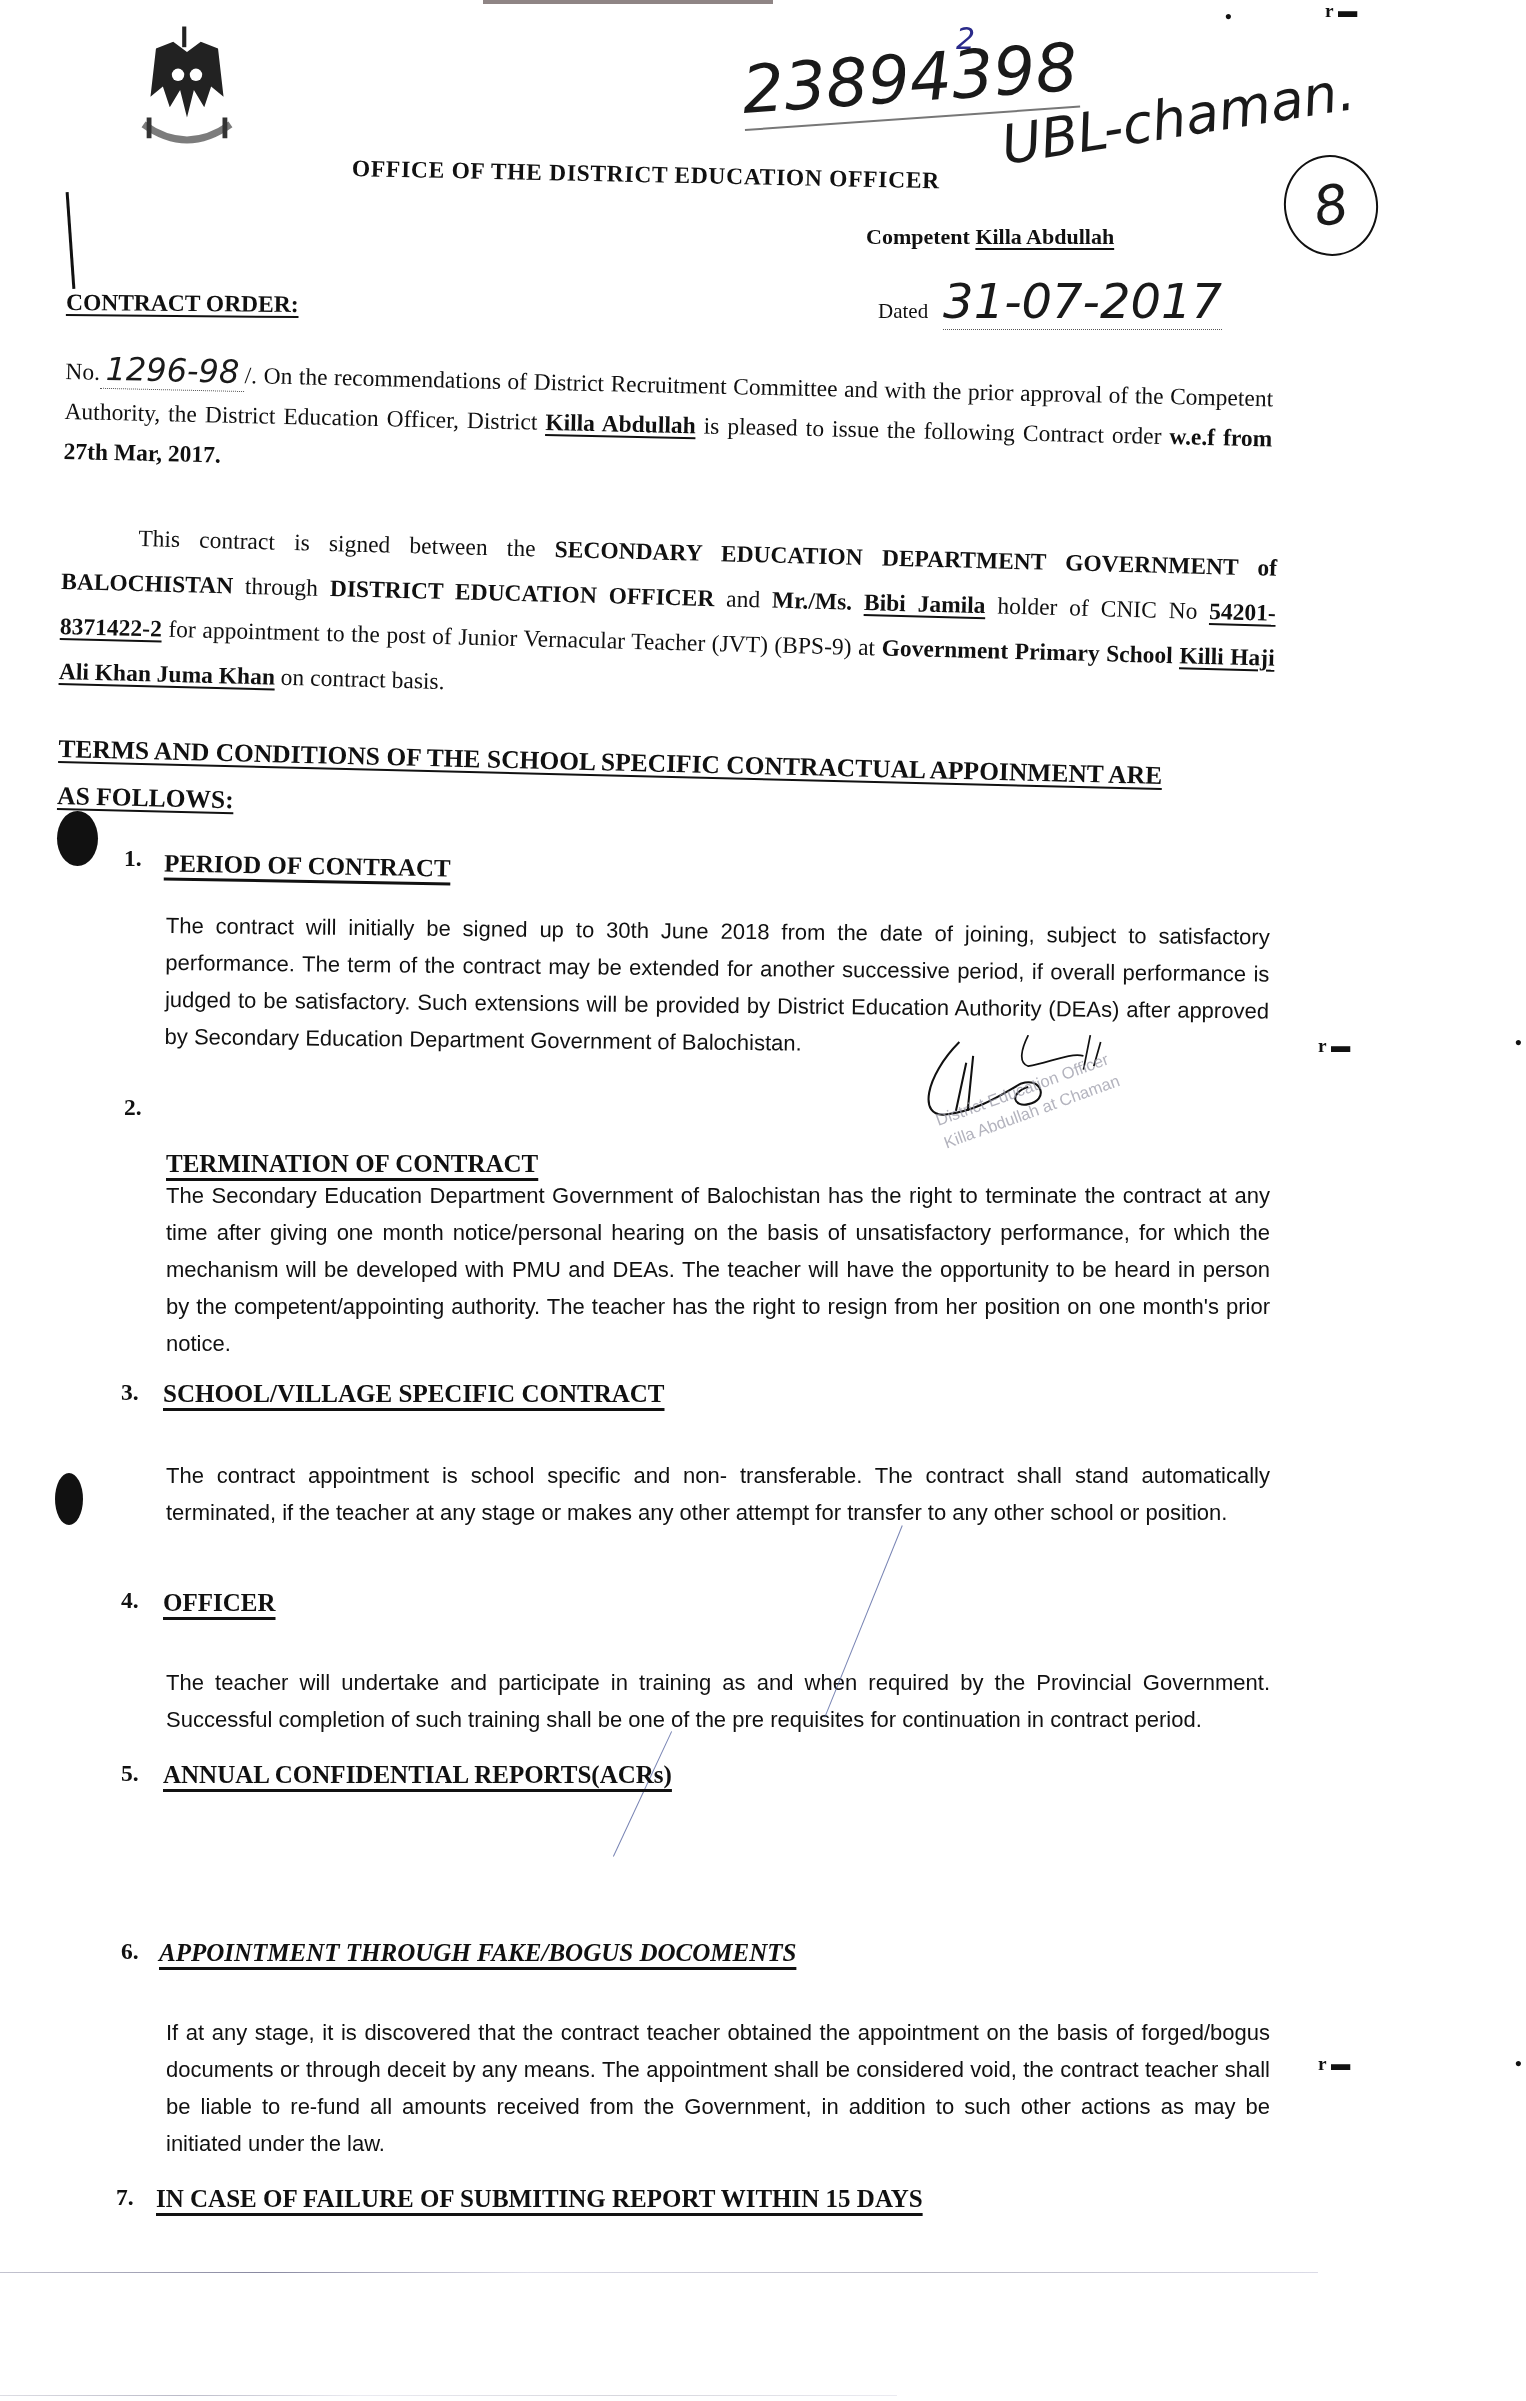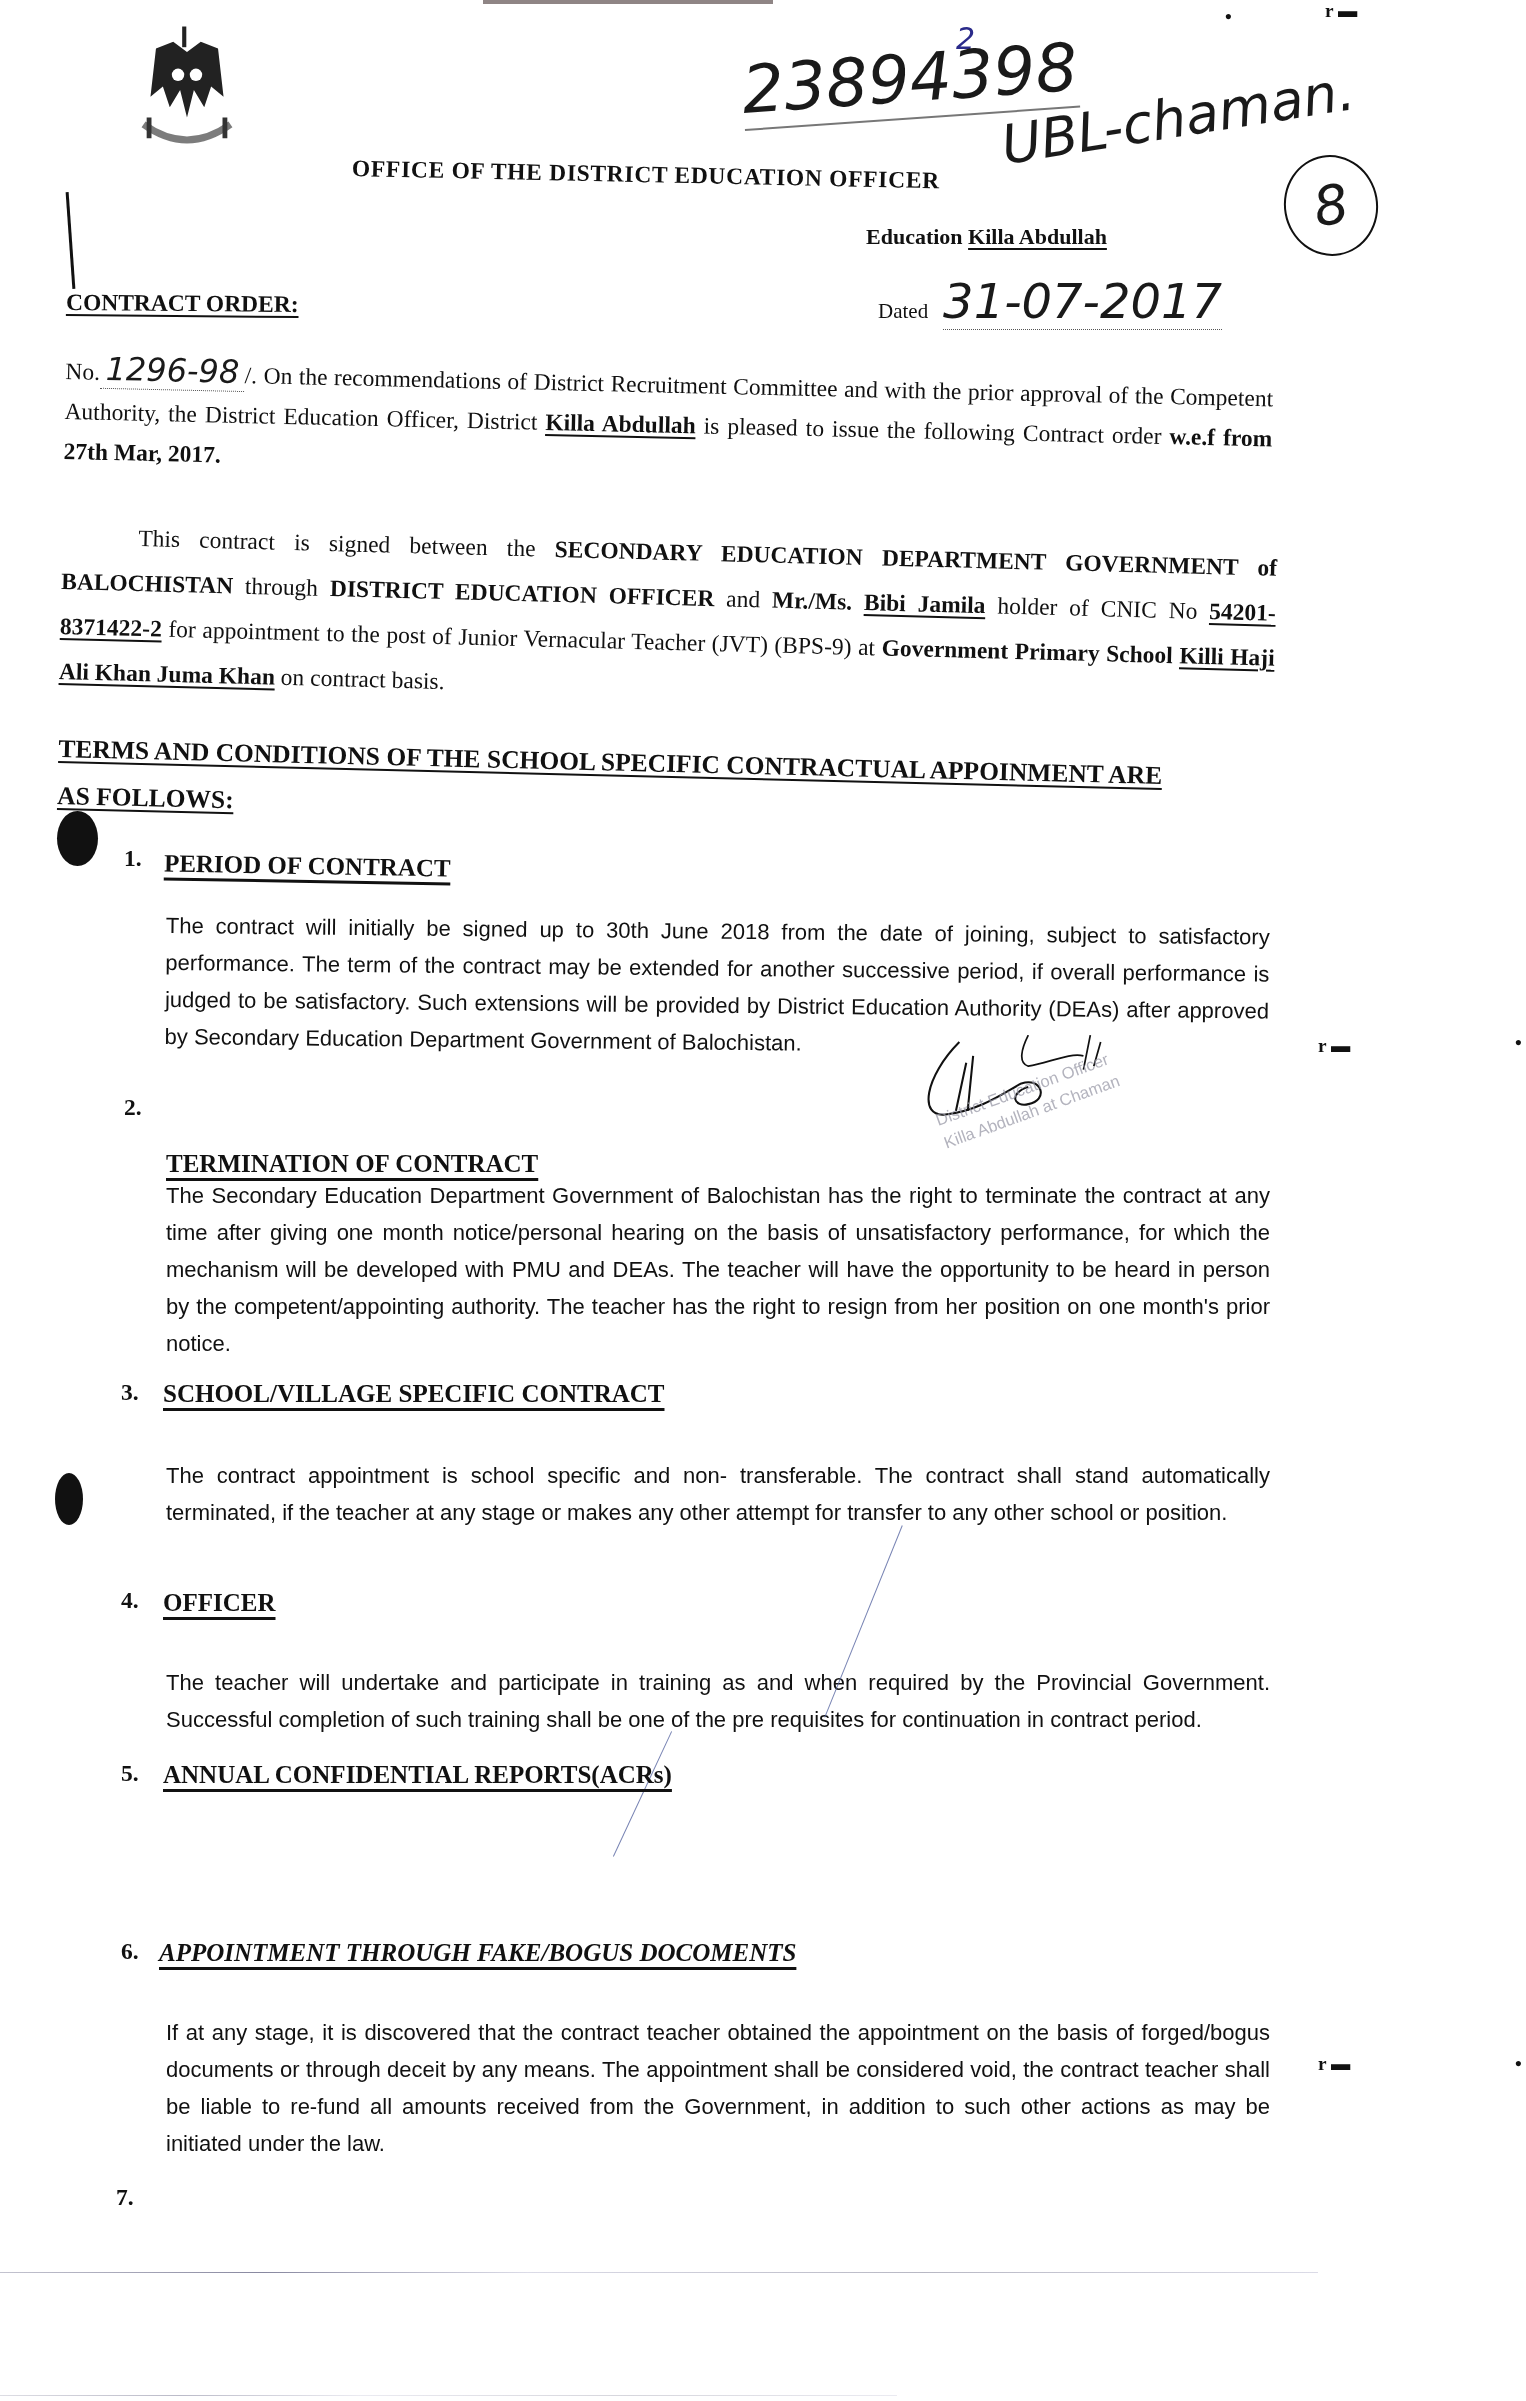--- a/index.html
+++ b/index.html
@@ -76,21 +76,21 @@
   </div>
 
   <div class="abs hand hw-superscript">2</div>
   <div class="abs hand hw-number">23894398</div>
   <div class="abs hand hw-bank">UBL-chaman.</div>
   <div class="abs hand hw-circled">8</div>
 
   <div class="abs serif office-title">OFFICE OF THE DISTRICT EDUCATION OFFICER</div>
 
   <div class="abs serif district-line">
-    <span>Education</span>
+    <span>Competent</span>
     <span class="u">Killa Abdullah</span>
   </div>
 
   <div class="abs serif dated-line">
     <span>Dated</span>
     <span class="dated-val hand">31-07-2017</span>
   </div>
 
   <div class="abs margin-stroke"></div>
   <div class="abs serif contract-order u">CONTRACT ORDER:</div>
@@ -144,17 +144,18 @@
   <div class="sec-num serif" style="left:121px;top:1760px;">5.</div>
   <div class="sec-title serif" style="left:163px;top:1761px;">ANNUAL CONFIDENTIAL REPORTS(ACRs)</div>
 
   <div class="sec-num serif" style="left:121px;top:1938px;">6.</div>
   <div class="sec-title serif" style="left:159px;top:1939px;font-style:italic;">APPOINTMENT THROUGH FAKE/BOGUS DOCOMENTS</div>
   <div class="sec-body sans" style="top:2014px;">If at any stage, it is discovered that the contract teacher obtained the appointment on the basis of forged/bogus documents or through deceit by any means. The appointment shall be considered void, the contract teacher shall be liable to re-fund all amounts received from the Government, in addition to such other actions as may be initiated under the law.</div>
   <div class="mark" style="left:1318px;top:2053px;">r ▬</div>
   <div class="mark" style="left:1515px;top:2053px;">•</div>
 
   <div class="sec-num serif" style="left:116px;top:2184px;">7.</div>
+  <div class="sec-title serif" style="left:156px;top:2185px;">IN CASE OF FAILURE OF SUBMITING REPORT WITHIN 15 DAYS</div>
 
   <div class="scan-line" style="left:0;top:2272px;width:1318px;"></div>
   <div class="scan-line" style="left:0;top:2395px;width:897px;opacity:.4;"></div>
 </div>
 
 
 </body></html>

